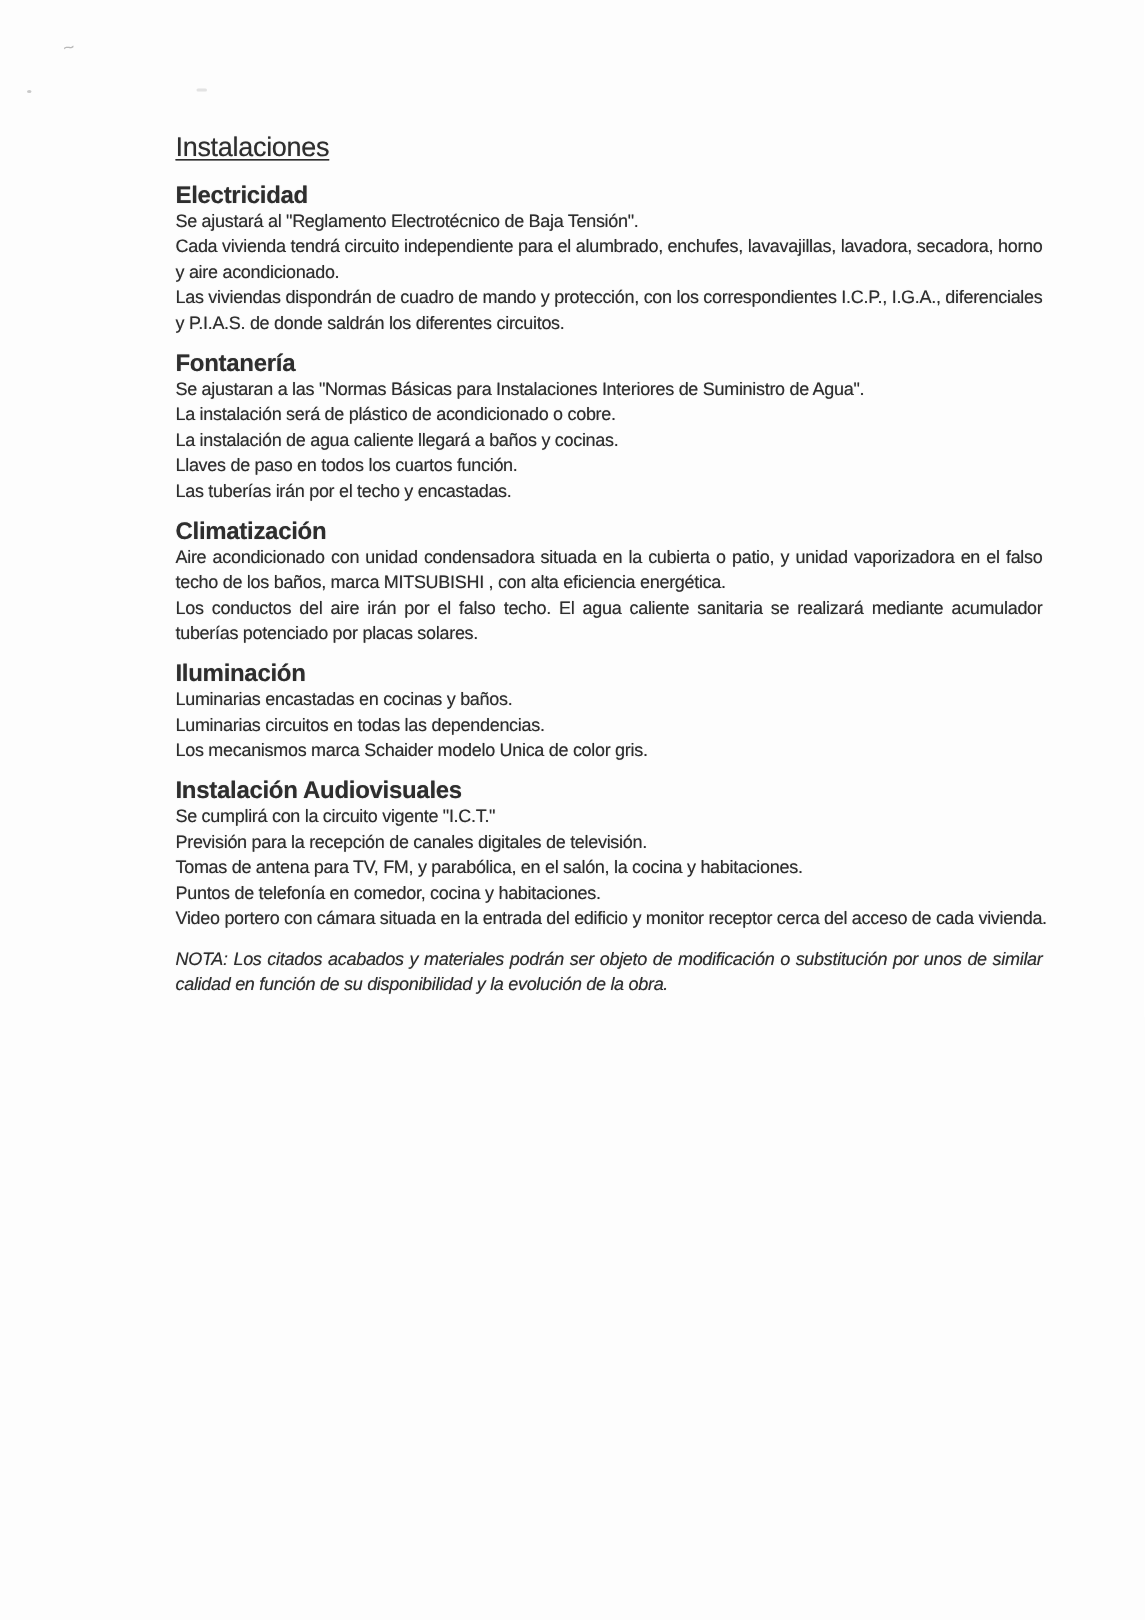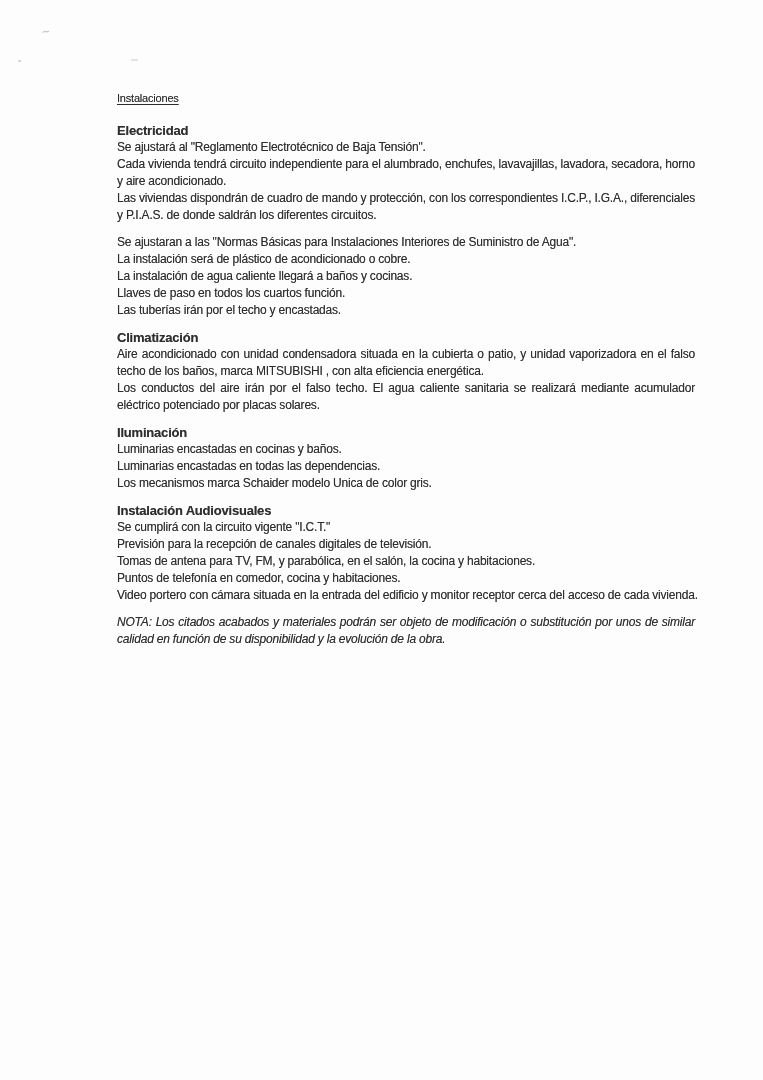--- a/index.html
+++ b/index.html
@@ -20,29 +20,29 @@
     position: absolute;
     left: 117px;
     top: 90px;
     width: 578px;
     font-size: 12px;
     line-height: 17px;
     letter-spacing: -0.2px;
     text-shadow: 0 0 0.5px rgba(46,46,46,0.55);
   }
   .doc-title {
-    font-size: 11px;
+    font-size: 18px;
     text-decoration: underline;
     text-underline-offset: 2px;
   }
   .section { margin-top: 10px; }
   .section.first { margin-top: 15px; }
   .section-heading {
     font-weight: bold;
-    font-size: 13px;
+    font-size: 16px;
   }
   p.para {
     margin: 0;
   }
   p.para.oneline { white-space: nowrap; }
   p.para.wrap { text-align: justify; }
   p.note {
     margin: 9px 0 0 0;
     text-align: justify;
     font-style: italic;
@@ -80,37 +80,38 @@
     <div class="doc-title">Instalaciones</div>
 
     <div class="section first">
       <div class="section-heading">Electricidad</div>
       <p class="para oneline">Se ajustará al "Reglamento Electrotécnico de Baja Tensión".</p>
       <p class="para wrap">Cada vivienda tendrá circuito independiente para el alumbrado, enchufes, lavavajillas, lavadora, secadora, horno y aire acondicionado.</p>
       <p class="para wrap">Las viviendas dispondrán de cuadro de mando y protección, con los correspondientes I.C.P., I.G.A., diferenciales y P.I.A.S. de donde saldrán los diferentes circuitos.</p>
     </div>
 
     <div class="section">
+      <div class="section-heading">Fontanería</div>
       <p class="para oneline">Se ajustaran a las "Normas Básicas para Instalaciones Interiores de Suministro de Agua".</p>
       <p class="para oneline">La instalación será de plástico de acondicionado o cobre.</p>
       <p class="para oneline">La instalación de agua caliente llegará a baños y cocinas.</p>
       <p class="para oneline">Llaves de paso en todos los cuartos función.</p>
       <p class="para oneline">Las tuberías irán por el techo y encastadas.</p>
     </div>
 
     <div class="section">
       <div class="section-heading">Climatización</div>
       <p class="para wrap">Aire acondicionado con unidad condensadora situada en la cubierta o patio, y unidad vaporizadora en el falso techo de los baños, marca MITSUBISHI , con alta eficiencia energética.</p>
-      <p class="para wrap">Los conductos del aire irán por el falso techo. El agua caliente sanitaria se realizará mediante acumulador eléctrico potenciado por placas solares.</p>
+      <p class="para wrap">Los conductos del aire irán por el falso techo. El agua caliente sanitaria se realizará mediante acumulador tuberías potenciado por placas solares.</p>
     </div>
 
     <div class="section">
       <div class="section-heading">Iluminación</div>
       <p class="para oneline">Luminarias encastadas en cocinas y baños.</p>
-      <p class="para oneline">Luminarias encastadas en todas las dependencias.</p>
+      <p class="para oneline">Luminarias circuitos en todas las dependencias.</p>
       <p class="para oneline">Los mecanismos marca Schaider modelo Unica de color gris.</p>
     </div>
 
     <div class="section">
       <div class="section-heading">Instalación Audiovisuales</div>
       <p class="para oneline">Se cumplirá con la circuito vigente "I.C.T."</p>
       <p class="para oneline">Previsión para la recepción de canales digitales de televisión.</p>
       <p class="para oneline">Tomas de antena para TV, FM, y parabólica, en el salón, la cocina y habitaciones.</p>
       <p class="para oneline">Puntos de telefonía en comedor, cocina y habitaciones.</p>
       <p class="para oneline">Video portero con cámara situada en la entrada del edificio y monitor receptor cerca del acceso de cada vivienda.</p>

